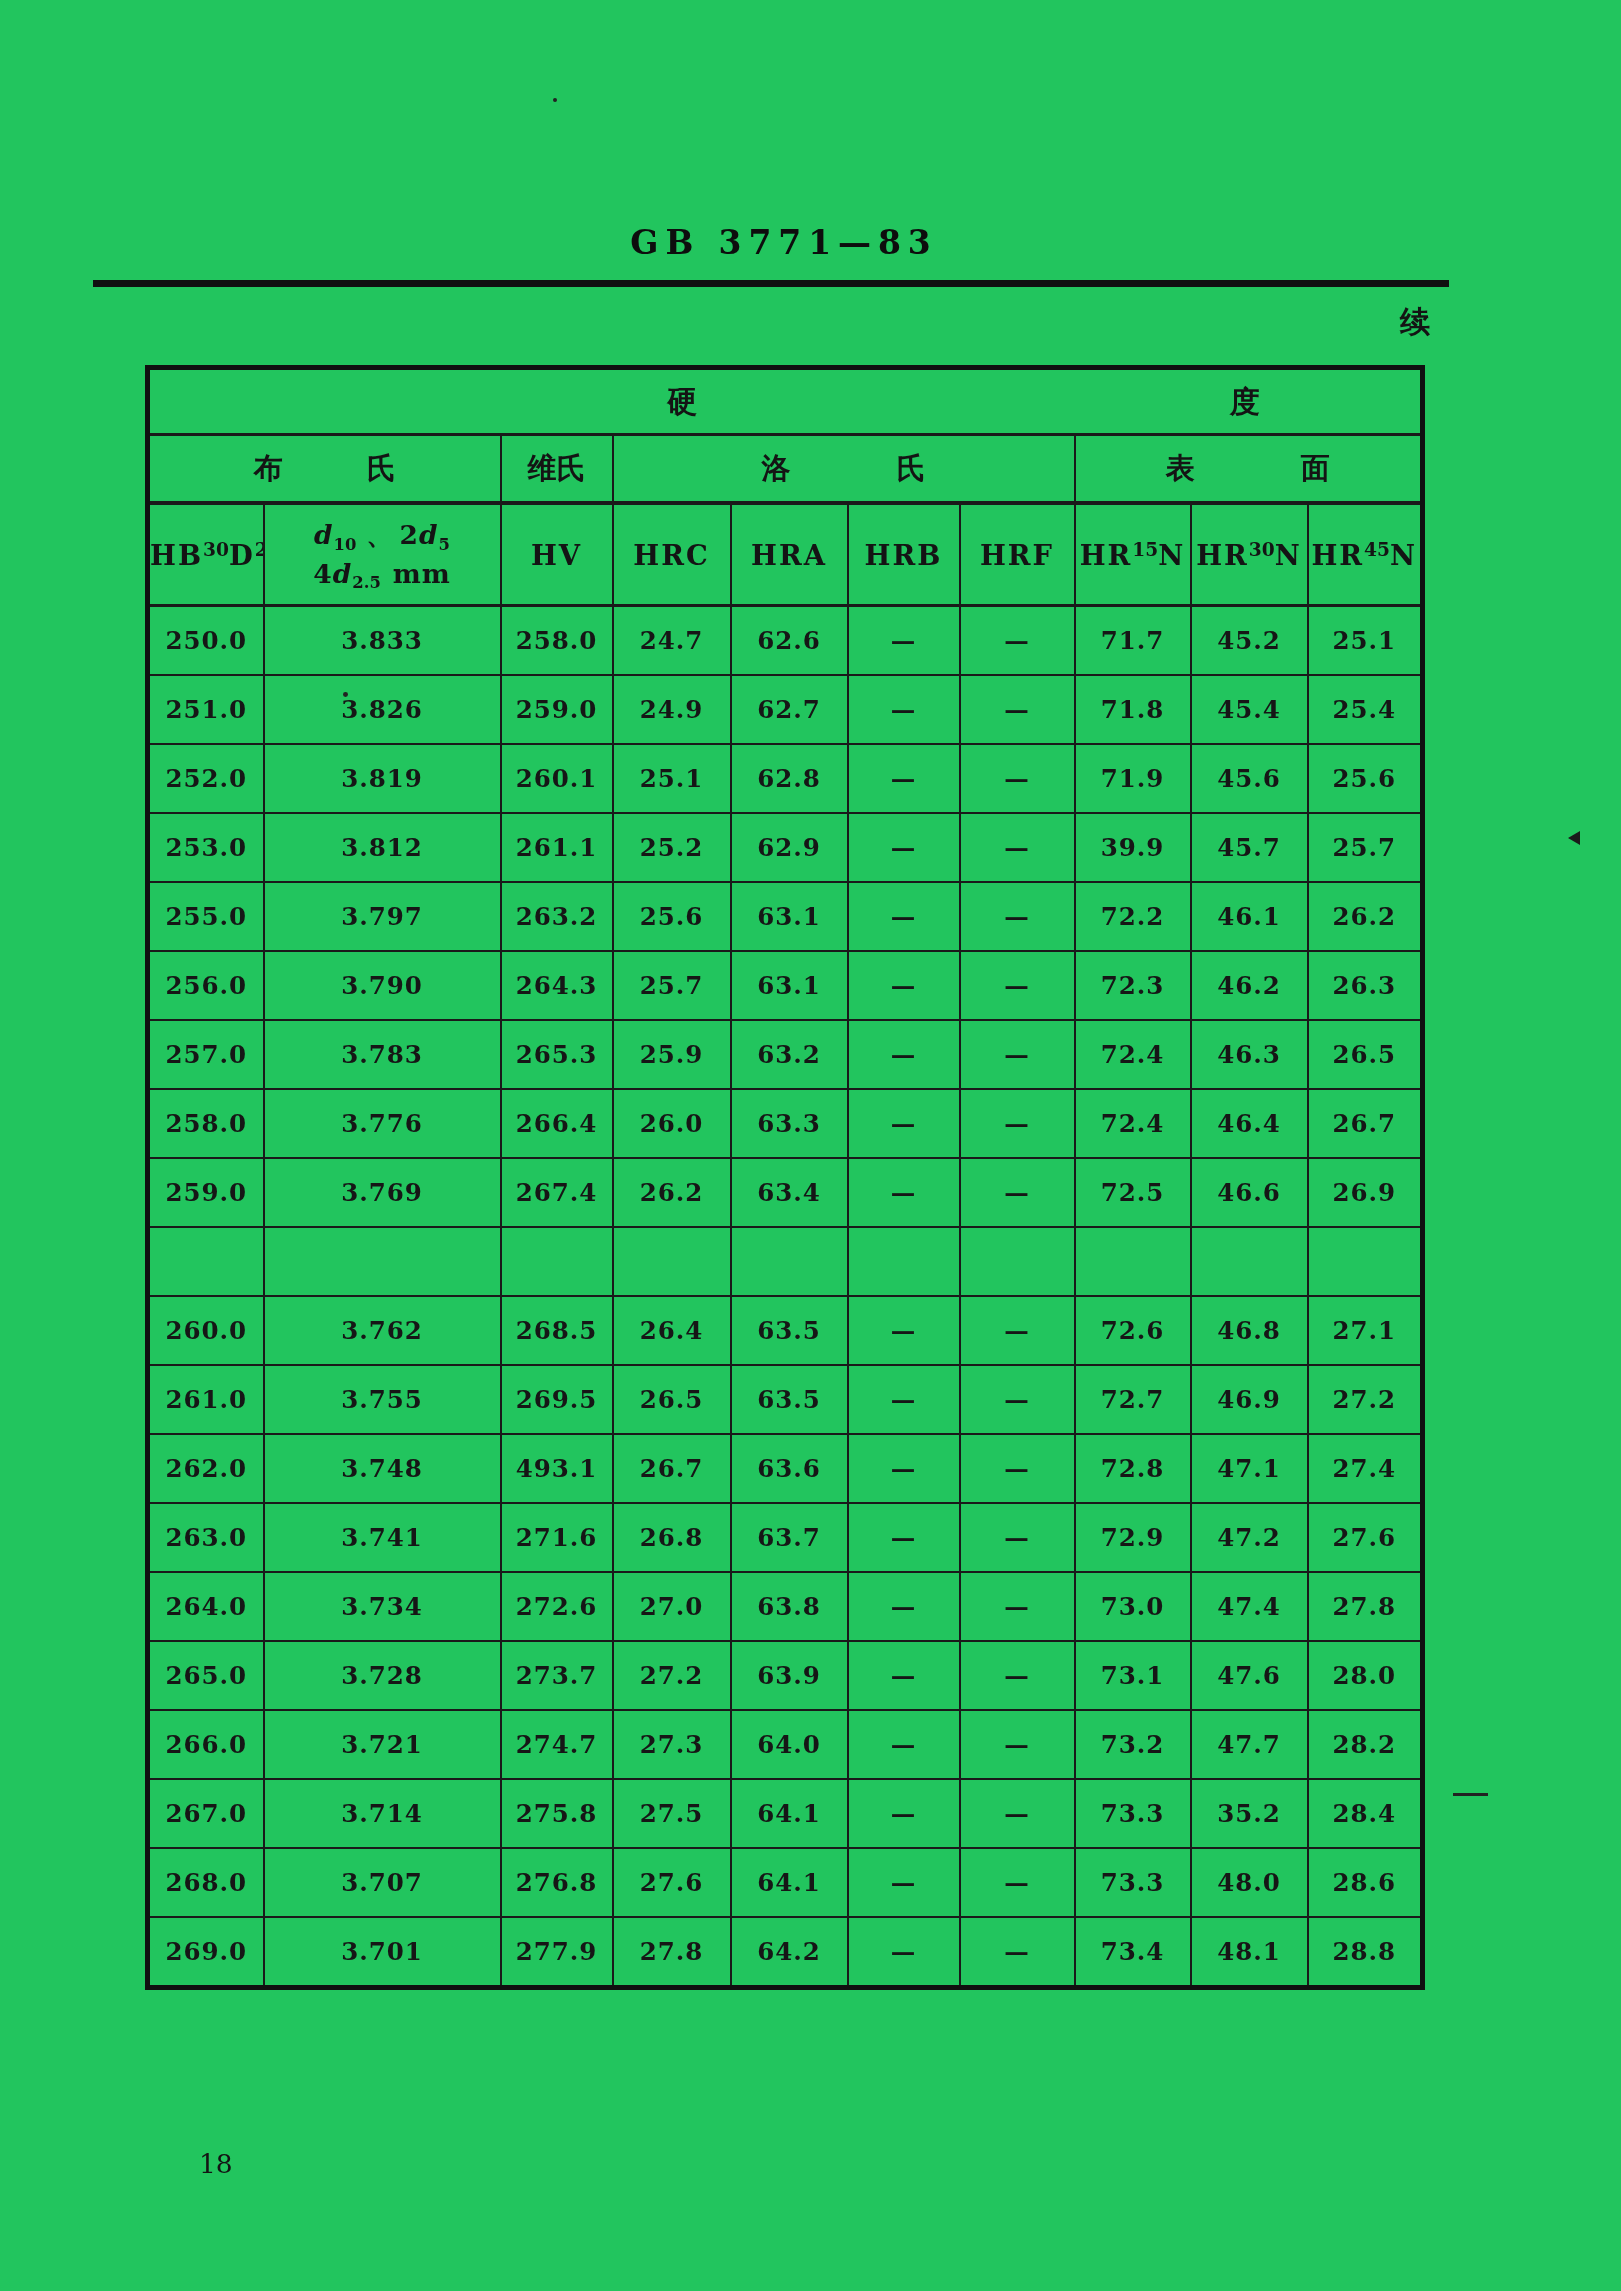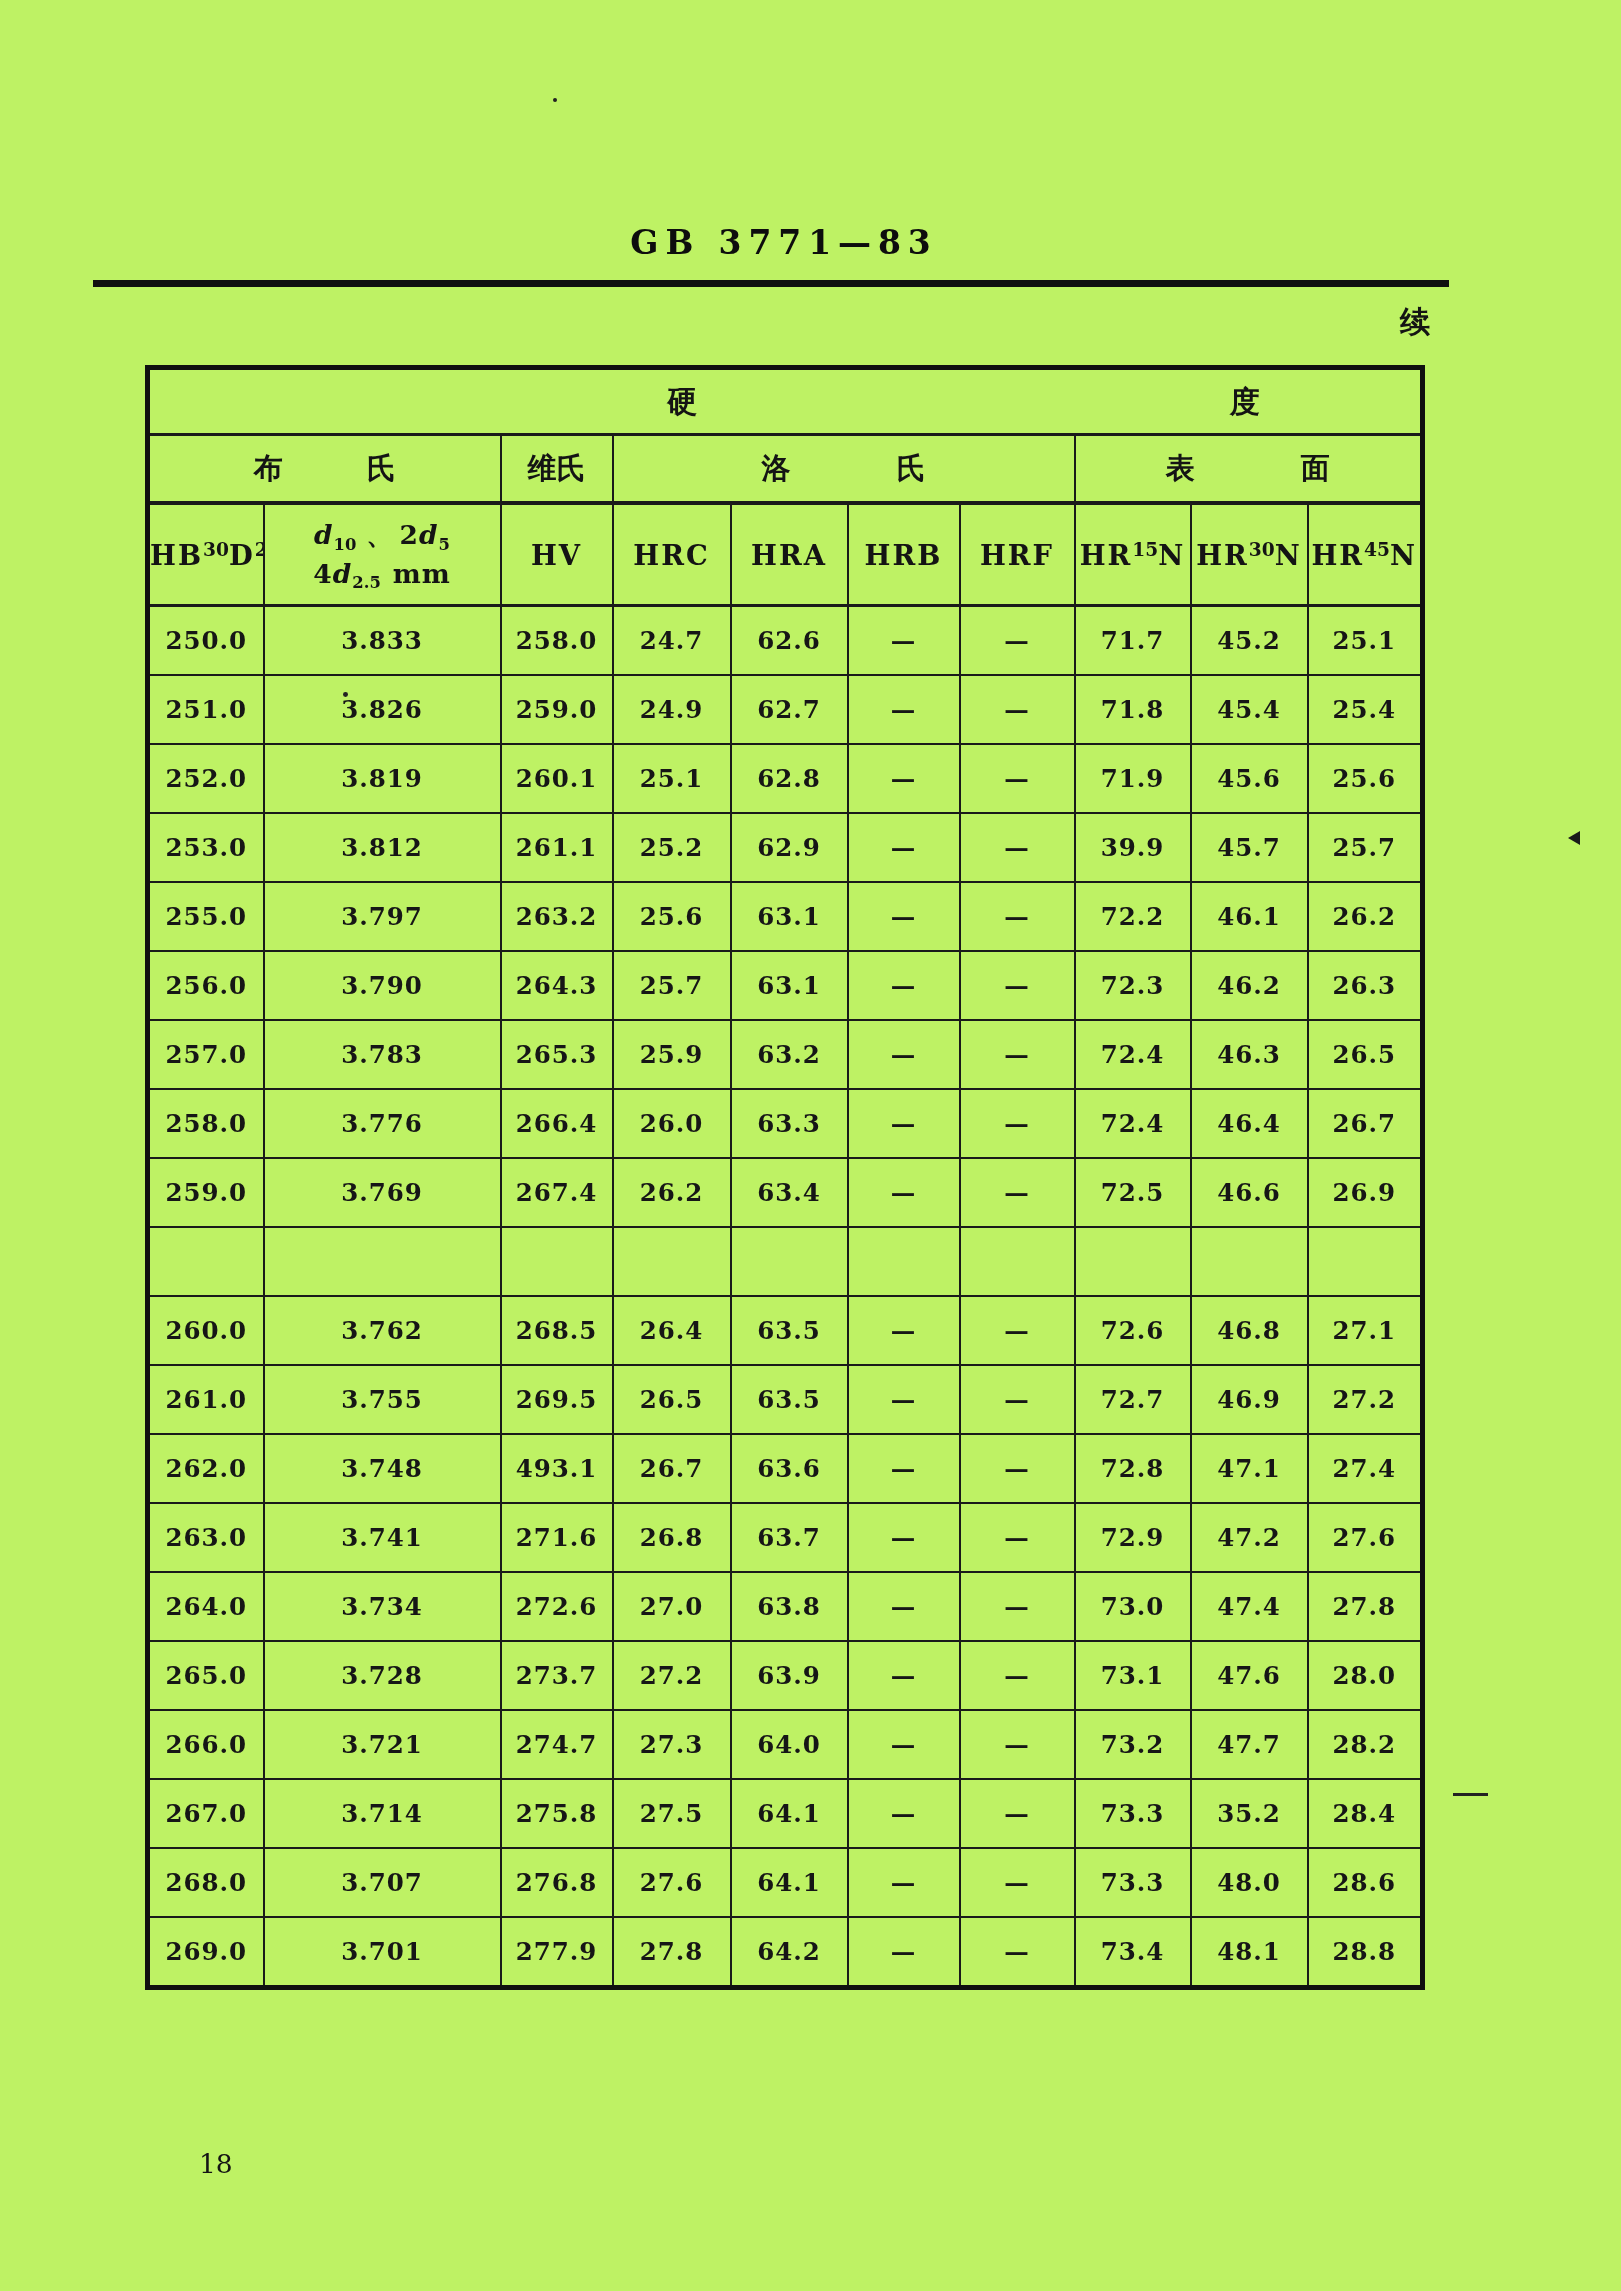--- a/index.html
+++ b/index.html
@@ -1,19 +1,19 @@
 <!DOCTYPE html>
 <html><head>
 <meta charset="utf-8">
 <style>
   html,body{margin:0;padding:0;background:#888;}
   .page{
     position:relative;
     width:1621px;height:2292px;
-    background:#bef264;
+    background:#22c55e;
     font-family:"DejaVu Serif","Liberation Serif",serif;
     color:#141414;
     overflow:hidden;
   }
   
   .doc-title{
     position:absolute;top:223px;left:0;width:1568px;
     text-align:center;
     font-size:33px;font-weight:700;letter-spacing:6.9px;
     color:#0d0d0d;

